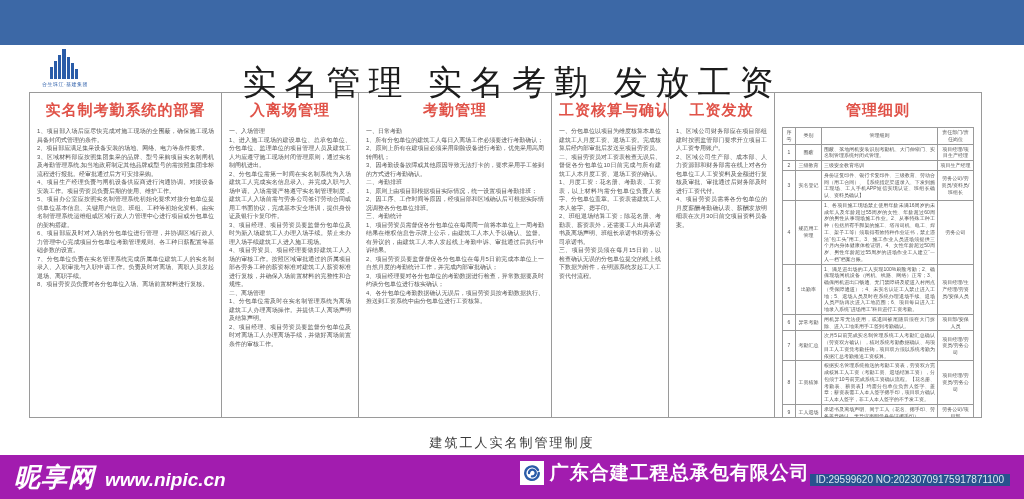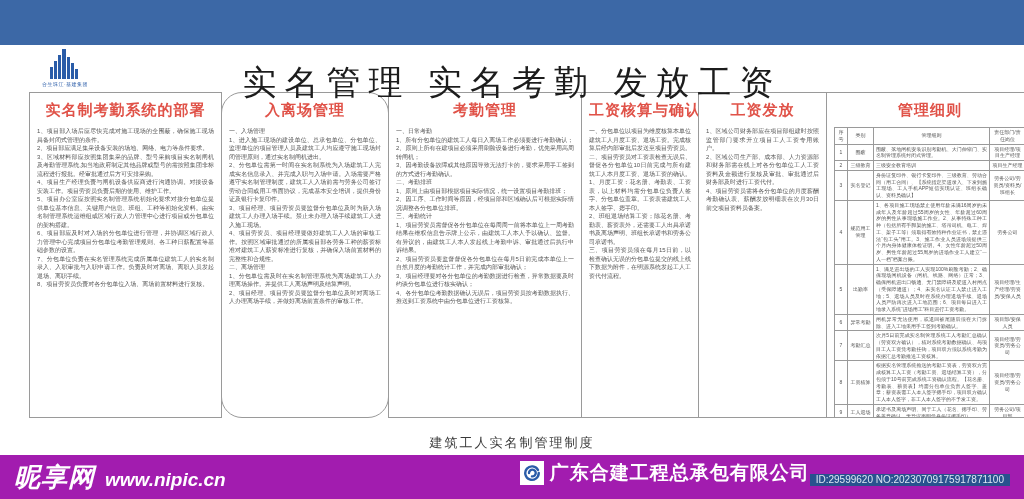--- a/index.html
+++ b/index.html
@@ -18,24 +18,24 @@
     position:absolute; left:0; right:0; top:15px; text-align:center;
     font-size:34px; font-weight:normal; color:#1c1c1c; letter-spacing:8px; white-space:nowrap;
   }
   .columns { display:flex; margin:0 29px; height:326px; align-items:stretch; }
   .column {
     border:1px solid #9a9a9a; background:#fff; padding:4px 7px 4px 7px;
     overflow:hidden; flex:none;
   }
   .column + .column { margin-left:-1px; }
   .column:nth-child(1){ width:193px; }
-  .column:nth-child(2){ width:168px;border-radius:21px; }
+  .column:nth-child(2){ width:138px; }
   .column:nth-child(3){ width:194px; }
   .column:nth-child(4){ width:118px; }
-  .column:nth-child(5){ width:129px; }
+  .column:nth-child(5){ width:107px; }
   .column:nth-child(6){ width:208px; }
   .col-title {
     text-align:center; color:#e05248; font-weight:bold; letter-spacing:1px;
     font-size:15px; margin:4px 0 7px 0; white-space:nowrap;
   }
   .para {
     font-size:6px; line-height:1.42; color:#555; text-align:justify;
     word-break:break-all;
   }
   .rules-table { width:100%; border-collapse:collapse; table-layout:fixed; }

